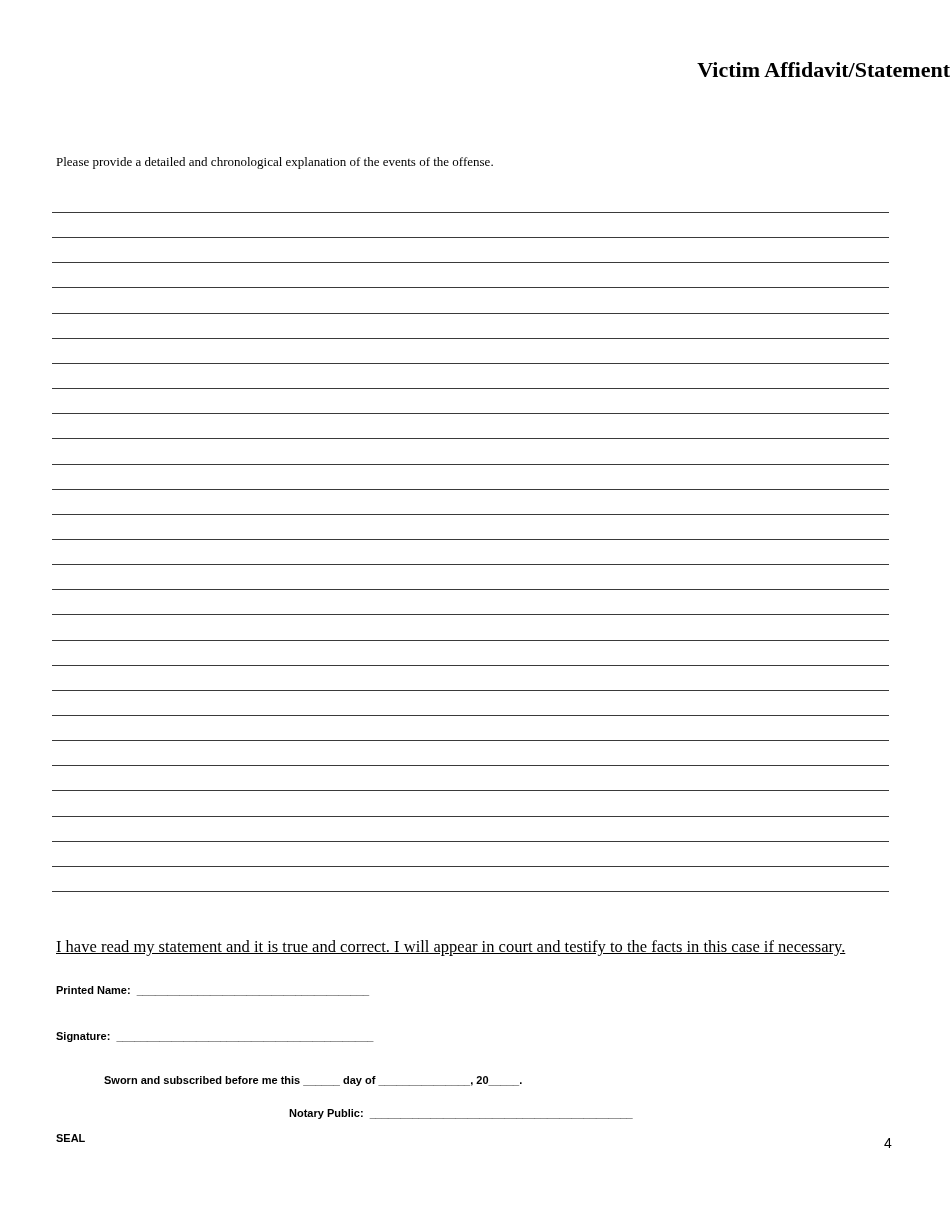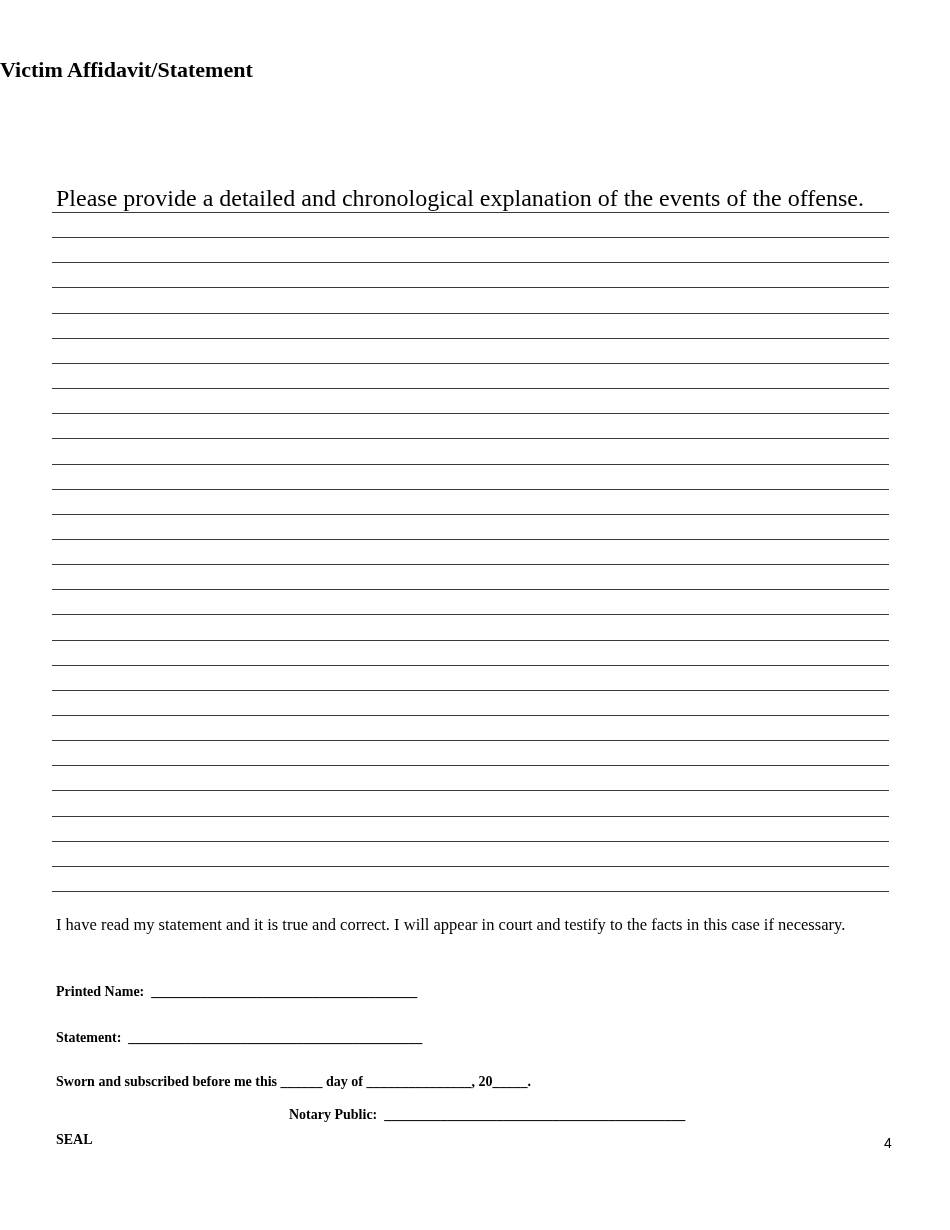--- a/index.html
+++ b/index.html
@@ -1,36 +1,36 @@
 <!DOCTYPE html>
 <html><head>
 <meta charset="utf-8">
 <style>
   html, body { margin: 0; padding: 0; background: #ffffff; }
   body { width: 950px; height: 1230px; position: relative; overflow: hidden; color: #000; }
   .title {
-    position: absolute; top: 57px; left: 0; width: 950px; text-align: left;
+    position: absolute; top: 57px; left: 0; width: 950px; text-align: right;
     font-family: "Liberation Serif", serif; font-weight: bold; font-size: 22px;
   }
   .prompt {
     position: absolute; top: 154px; left: 56px;
-    font-family: "Liberation Serif", serif; font-size: 24px; margin-top: 31px;
+    font-family: "Liberation Serif", serif; font-size: 13px;
   }
   .lines { position: absolute; top: 0; left: 52px; width: 837px; }
   .line {
     position: absolute; left: 0; width: 837px; height: 0;
     border-top: 1px solid #3a3a3a;
   }
   .attest {
-    position: absolute; top: 914px; left: 56px; width: 830px;
-    font-family: "Liberation Serif", serif; font-size: 16.5px; line-height: 22px;
+    position: absolute; top: 936px; left: 56px; width: 830px;
+    font-family: "Liberation Serif", serif; font-size: 16.5px; line-height: 22px; text-decoration: underline;
   }
   .field {
     position: absolute; left: 56px;
-    font-family: Liberation Serif, serif; font-weight: bold; font-size: 14px;
+    font-family: Liberation Sans, sans-serif; font-weight: bold; font-size: 11px;
     white-space: pre;
   }
   .pagenum {
     position: absolute; top: 1135px; left: 884px;
     font-family: "Liberation Sans", sans-serif; font-size: 14px;
   }
 </style>
 </head>
 <body>
 
@@ -65,19 +65,19 @@
       <div class="line" style="top: 790px;"></div>
       <div class="line" style="top: 816px;"></div>
       <div class="line" style="top: 841px;"></div>
       <div class="line" style="top: 866px;"></div>
       <div class="line" style="top: 891px;"></div>
     </div>
 
   <div class="attest">I have read my statement and it is true and correct.  I will appear in court and testify to the facts in this case if necessary.</div>
 
   <div class="field" style="top:984px;">Printed Name:  ______________________________________</div>
-  <div class="field" style="top:1030px;">Statement:  __________________________________________</div>
-  <div class="field" style="top:1074px;">Sworn and subscribed before me this ______ day of _______________, 20_____.</div>
+  <div class="field" style="top:1030px;">Signature:  __________________________________________</div>
+  <div class="field" style="top:1074px;margin-left:48px;">Sworn and subscribed before me this ______ day of _______________, 20_____.</div>
   <div class="field" style="top:1107px;margin-top:25px;">SEAL</div>
   <div class="field" style="top:1107px; left:289px;">Notary Public:  ___________________________________________</div>
 
   <div class="pagenum">4</div>
 </div>
 
 </body></html>

